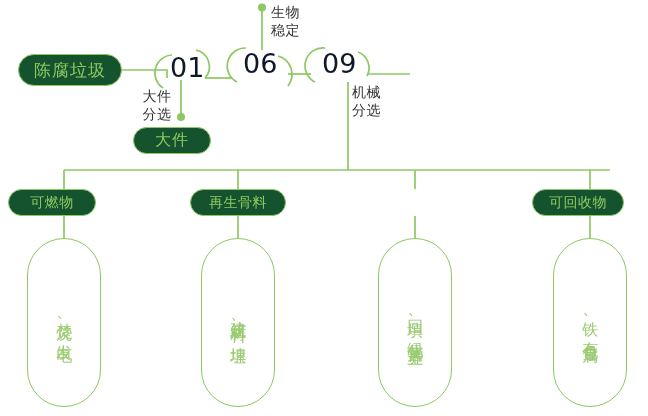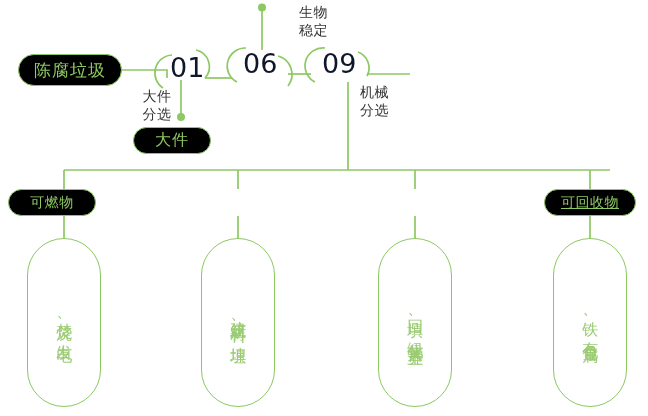--- a/index.html
+++ b/index.html
@@ -28,21 +28,21 @@
   
   .pill {
     position: absolute;
     box-sizing: border-box;
     border: 1.6px solid #8dc863;
     border-radius: 999px;
     color: #8dc863;
     display: flex;
     align-items: center;
     justify-content: center;
-    background: #000000;
+    background: #14532d;
     letter-spacing: 1px;
     white-space: nowrap;
   }
   .pill-root {
     left: 18px;
     top: 54px;
     width: 104px;
     height: 32px;
     font-size: 17px;
   }
@@ -157,29 +157,30 @@
   </svg>
 
   <div class="pill pill-root">陈腐垃圾</div>
 
   <div class="stagenum" style="left:170px; top:54px;">01</div>
   <div class="stagenum" style="left:243px; top:50px;">06</div>
   <div class="stagenum" style="left:322px; top:50px;">09</div>
 
   <div class="annot" style="left:130px; top:88px; width:54px;">大件
 分选</div>
-  <div class="annot" style="left:271px; top:4px; width:54px; text-align:left;margin-left:28px;">生物
+  <div class="annot" style="left:271px; top:4px; width:54px; text-align:left;">生物
 稳定</div>
-  <div class="annot" style="left:352px; top:84px; width:54px; text-align:left;margin-left:8px;">机械
+  <div class="annot" style="left:352px; top:84px; width:54px; text-align:left;">机械
 分选</div>
 
   <div class="pill pill-bulky">大件</div>
 
   <div class="pill pill-cat" style="left:8px; width:88px;">可燃物</div>
-  <div class="pill pill-cat" style="left:544px; width:92px;text-decoration:underline;">可回收物</div>
+  <div class="pill pill-cat" style="left:190px; width:96px;">再生骨料</div>
+  <div class="pill pill-cat" style="left:532px; width:92px;">可回收物</div>
 
   <div class="vbox" style="left:27px; width:74px;">
     <span class="vbox-text">焚烧、发电</span>
   </div>
 
   <div class="vbox" style="left:201px; width:74px;">
     <span class="vbox-text">建筑材料、填埋</span>
   </div>
 
   <div class="vbox" style="left:378px; width:74px;">

